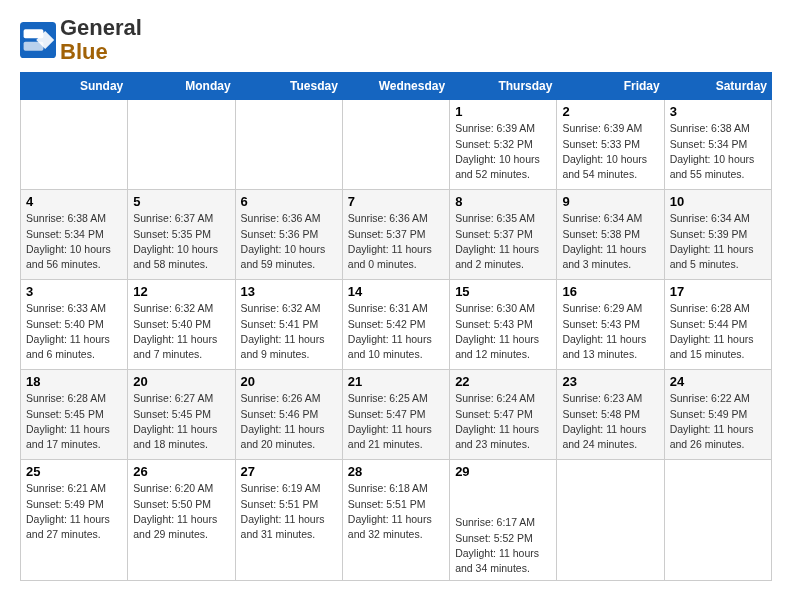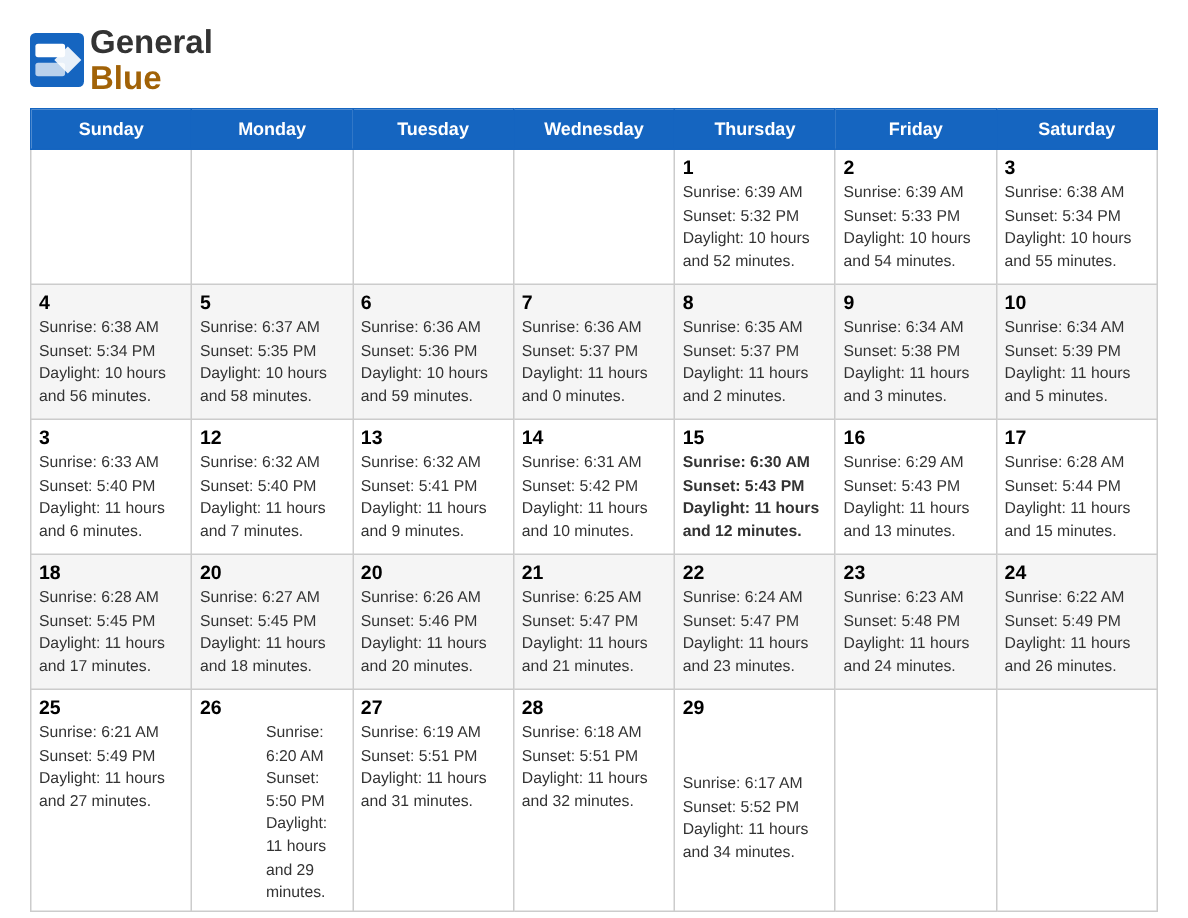--- a/index.html
+++ b/index.html
@@ -46,21 +46,21 @@
     }
     table {
       width: 100%;
       border-collapse: collapse;
       font-size: 11px;
     }
     thead tr th {
       background: #1565c0;
       color: #fff;
       padding: 6px 4px;
-      text-align: center;
+      text-align: right;
       font-size: 12px;
       font-weight: bold;
       border: 1px solid #1565c0;
     }
     tbody tr td {
       vertical-align: top;
       border: 1px solid #ccc;
       padding: 4px 5px;
       height: 90px;
       width: calc(100% / 7);
@@ -217,21 +217,21 @@
         </td>
         <td>
           <span class="day-number">14</span>
           <div class="day-detail" style="white-space: pre-line;">Sunrise: 6:31 AM
 Sunset: 5:42 PM
 Daylight: 11 hours
 and 10 minutes.</div>
         </td>
         <td>
           <span class="day-number">15</span>
-          <div class="day-detail" style="white-space: pre-line; font-weight: bold;">Sunrise: 6:30 AM
+          <div class="day-detail" style="white-space: pre-line;">Sunrise: 6:30 AM
 Sunset: 5:43 PM
 Daylight: 11 hours
 and 12 minutes.</div>
         </td>
         <td>
           <span class="day-number">16</span>
           <div class="day-detail" style="white-space: pre-line;">Sunrise: 6:29 AM
 Sunset: 5:43 PM
 Daylight: 11 hours
 and 13 minutes.</div>
@@ -298,21 +298,21 @@
       <tr>
         <td>
           <span class="day-number">25</span>
           <div class="day-detail" style="white-space: pre-line;">Sunrise: 6:21 AM
 Sunset: 5:49 PM
 Daylight: 11 hours
 and 27 minutes.</div>
         </td>
         <td>
           <span class="day-number">26</span>
-          <div class="day-detail" style="white-space: pre-line; margin-left: 44px;">Sunrise: 6:20 AM
+          <div class="day-detail" style="white-space: pre-line;">Sunrise: 6:20 AM
 Sunset: 5:50 PM
 Daylight: 11 hours
 and 29 minutes.</div>
         </td>
         <td>
           <span class="day-number">27</span>
           <div class="day-detail" style="white-space: pre-line;">Sunrise: 6:19 AM
 Sunset: 5:51 PM
 Daylight: 11 hours
 and 31 minutes.</div>

